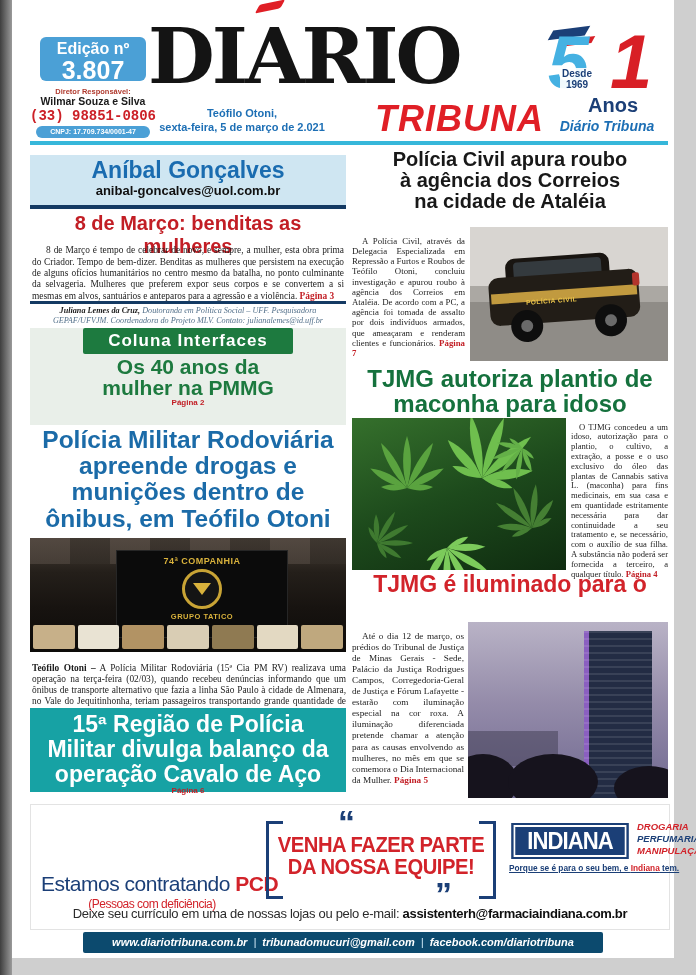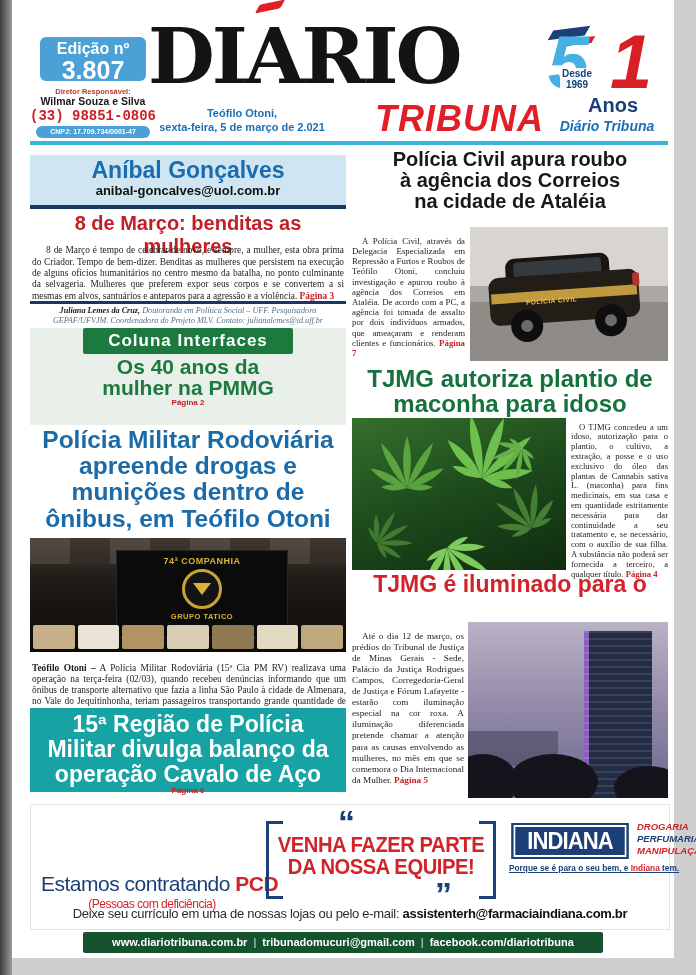--- a/index.html
+++ b/index.html
@@ -131,22 +131,22 @@
            box-shadow:inset 0 0 0 2px #fff;border:2px solid #1b3f77;transform:scaleX(.96);}
   .ind-lines{position:absolute;left:128px;top:0;font-size:9.5px;font-weight:bold;font-style:italic;line-height:1.25;}
   .ind-lines .r{color:#d2232a;} .ind-lines .b{color:#1b3f77;}
   .ind-tag{position:absolute;left:0;top:42px;width:184px;font-size:8.3px;font-weight:bold;color:#1b3f77;text-decoration:underline;}
   .ind-tag .r{color:#d2232a;}
   .cv-line{position:absolute;left:0;bottom:8px;width:100%;text-align:center;font-size:13px;
            letter-spacing:-0.3px;color:#2b2b2b;}
   .cv-line b{color:#0e0e0e;}
 
   
-  .footer-bar{left:83px;top:932px;width:520px;height:21px;background:#14532d;border-radius:2px;
-              color:#fff;font-size:11px;font-weight:bold;text-align:center;line-height:21px;}
+  .footer-bar{left:83px;top:932px;width:520px;height:21px;background:#0c4a6e;border-radius:2px;
+              color:#fff;font-size:11px;font-weight:bold;font-style:italic;text-align:center;line-height:21px;}
   .footer-bar .sep{color:#cfe9f7;padding:0 6px;font-weight:normal;}
 </style>
 </head>
 <body>
 
 <div class="page">
   <div class="sheet"></div>
   <div class="edge-left"></div>
 
   <div class="abs edition-box">

